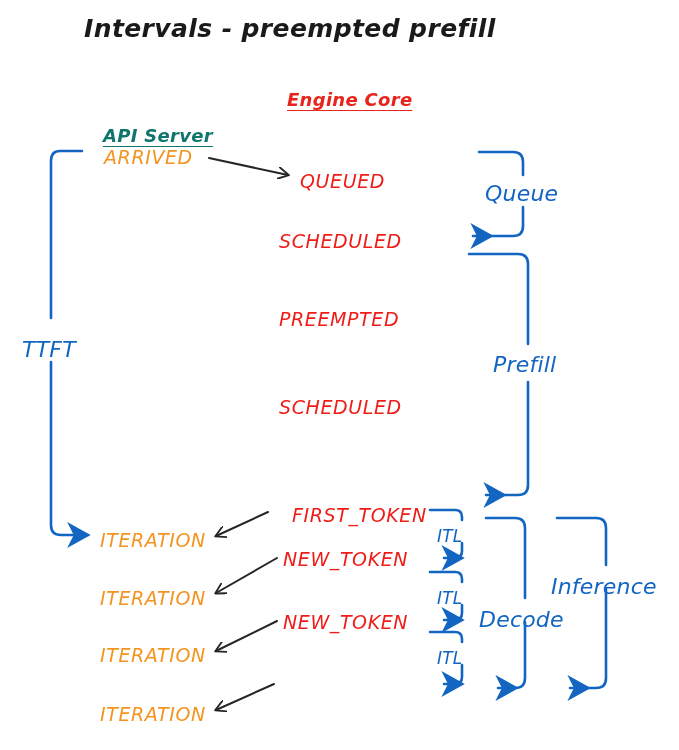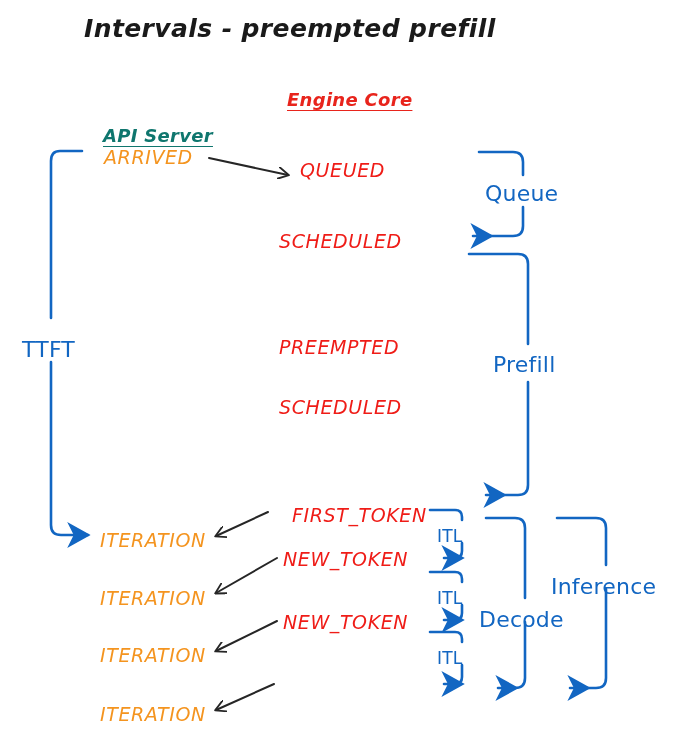--- a/index.html
+++ b/index.html
@@ -61,20 +61,21 @@
   }
   .state.api { color: #f4941f; }
   .state.engine { color: #ef1c17; }
 
   
   .blabel {
     font-family: "DejaVu Sans", sans-serif;
     font-size: 22px;
     color: #1266c2;
     letter-spacing: 0.2px;
+    font-style: italic;
   }
   .blabel.small {
     font-size: 17px;
   }
 </style>
 </head>
 <body>
 
 <div id="canvas">
 
@@ -144,23 +145,23 @@
 
   <div class="txt col-head" id="header-api-server">API Server</div>
   <div class="txt col-head" id="header-engine-core">Engine Core</div>
 
   <div class="txt state api" style="left:104px; top:148px;">ARRIVED</div>
   <div class="txt state api" style="left:100px; top:531px;">ITERATION</div>
   <div class="txt state api" style="left:100px; top:589px;">ITERATION</div>
   <div class="txt state api" style="left:100px; top:646px;">ITERATION</div>
   <div class="txt state api" style="left:100px; top:705px;">ITERATION</div>
 
-  <div class="txt state engine" style="left:300px; top:161px;">QUEUED</div>
+  <div class="txt state engine" style="left:300px; top:172px;">QUEUED</div>
   <div class="txt state engine" style="left:279px; top:232px;">SCHEDULED</div>
-  <div class="txt state engine" style="left:279px; top:310px;margin-top:28px;">PREEMPTED</div>
+  <div class="txt state engine" style="left:279px; top:310px;">PREEMPTED</div>
   <div class="txt state engine" style="left:279px; top:398px;">SCHEDULED</div>
   <div class="txt state engine" style="left:272px; top:506px;margin-left:20px;">FIRST_TOKEN</div>
   <div class="txt state engine" style="left:283px; top:550px;">NEW_TOKEN</div>
   <div class="txt state engine" style="left:283px; top:613px;">NEW_TOKEN</div>
 
   <div class="txt blabel" style="left:22px; top:339px;">TTFT</div>
   <div class="txt blabel" style="left:485px; top:183px;">Queue</div>
   <div class="txt blabel" style="left:493px; top:354px;">Prefill</div>
   <div class="txt blabel small" style="left:437px; top:528px;">ITL</div>
   <div class="txt blabel small" style="left:437px; top:590px;">ITL</div>

